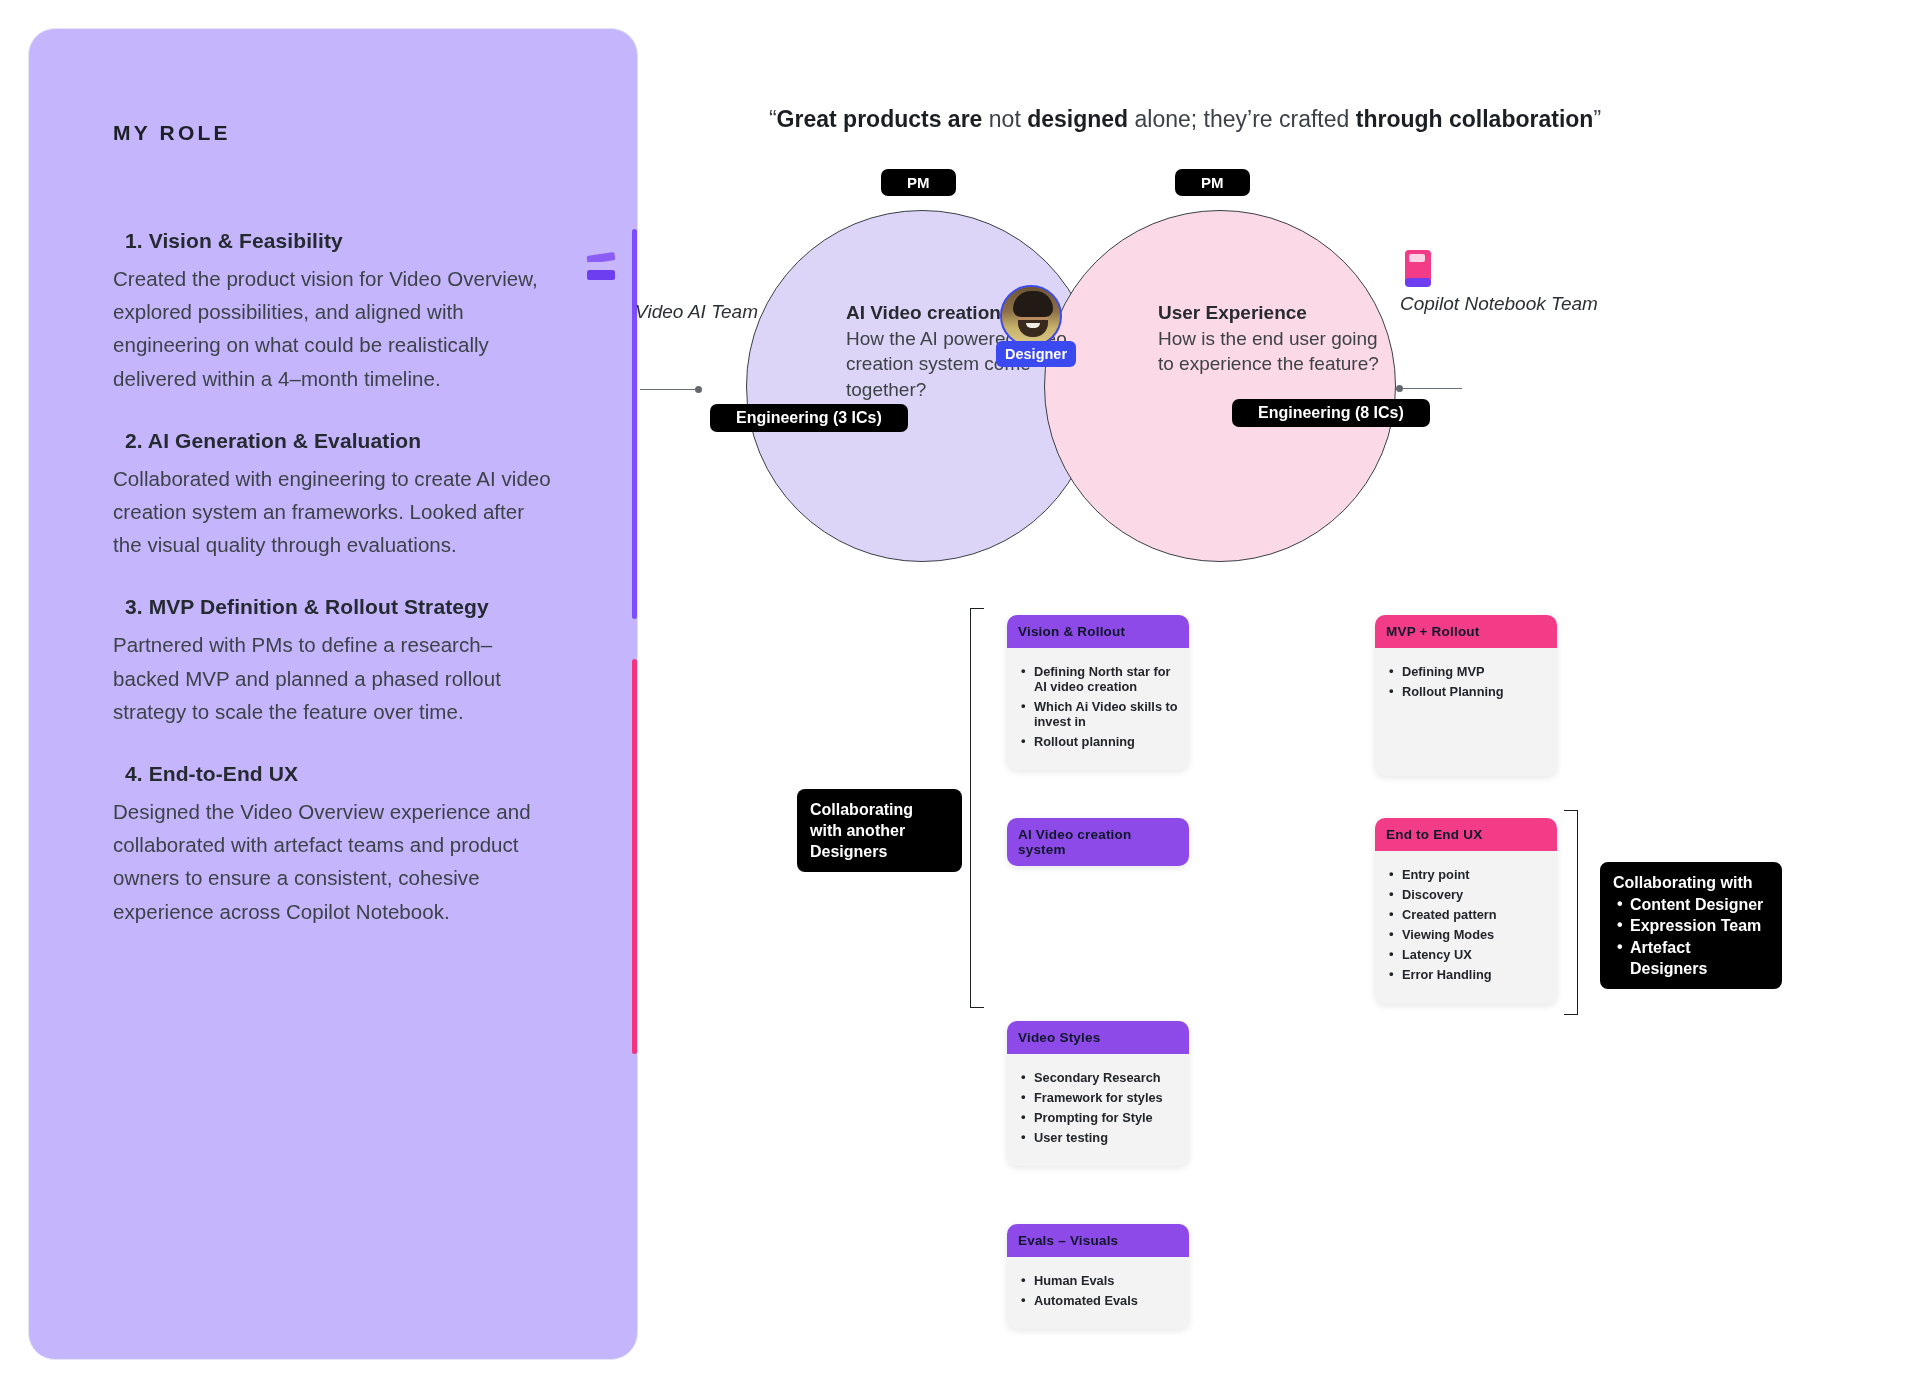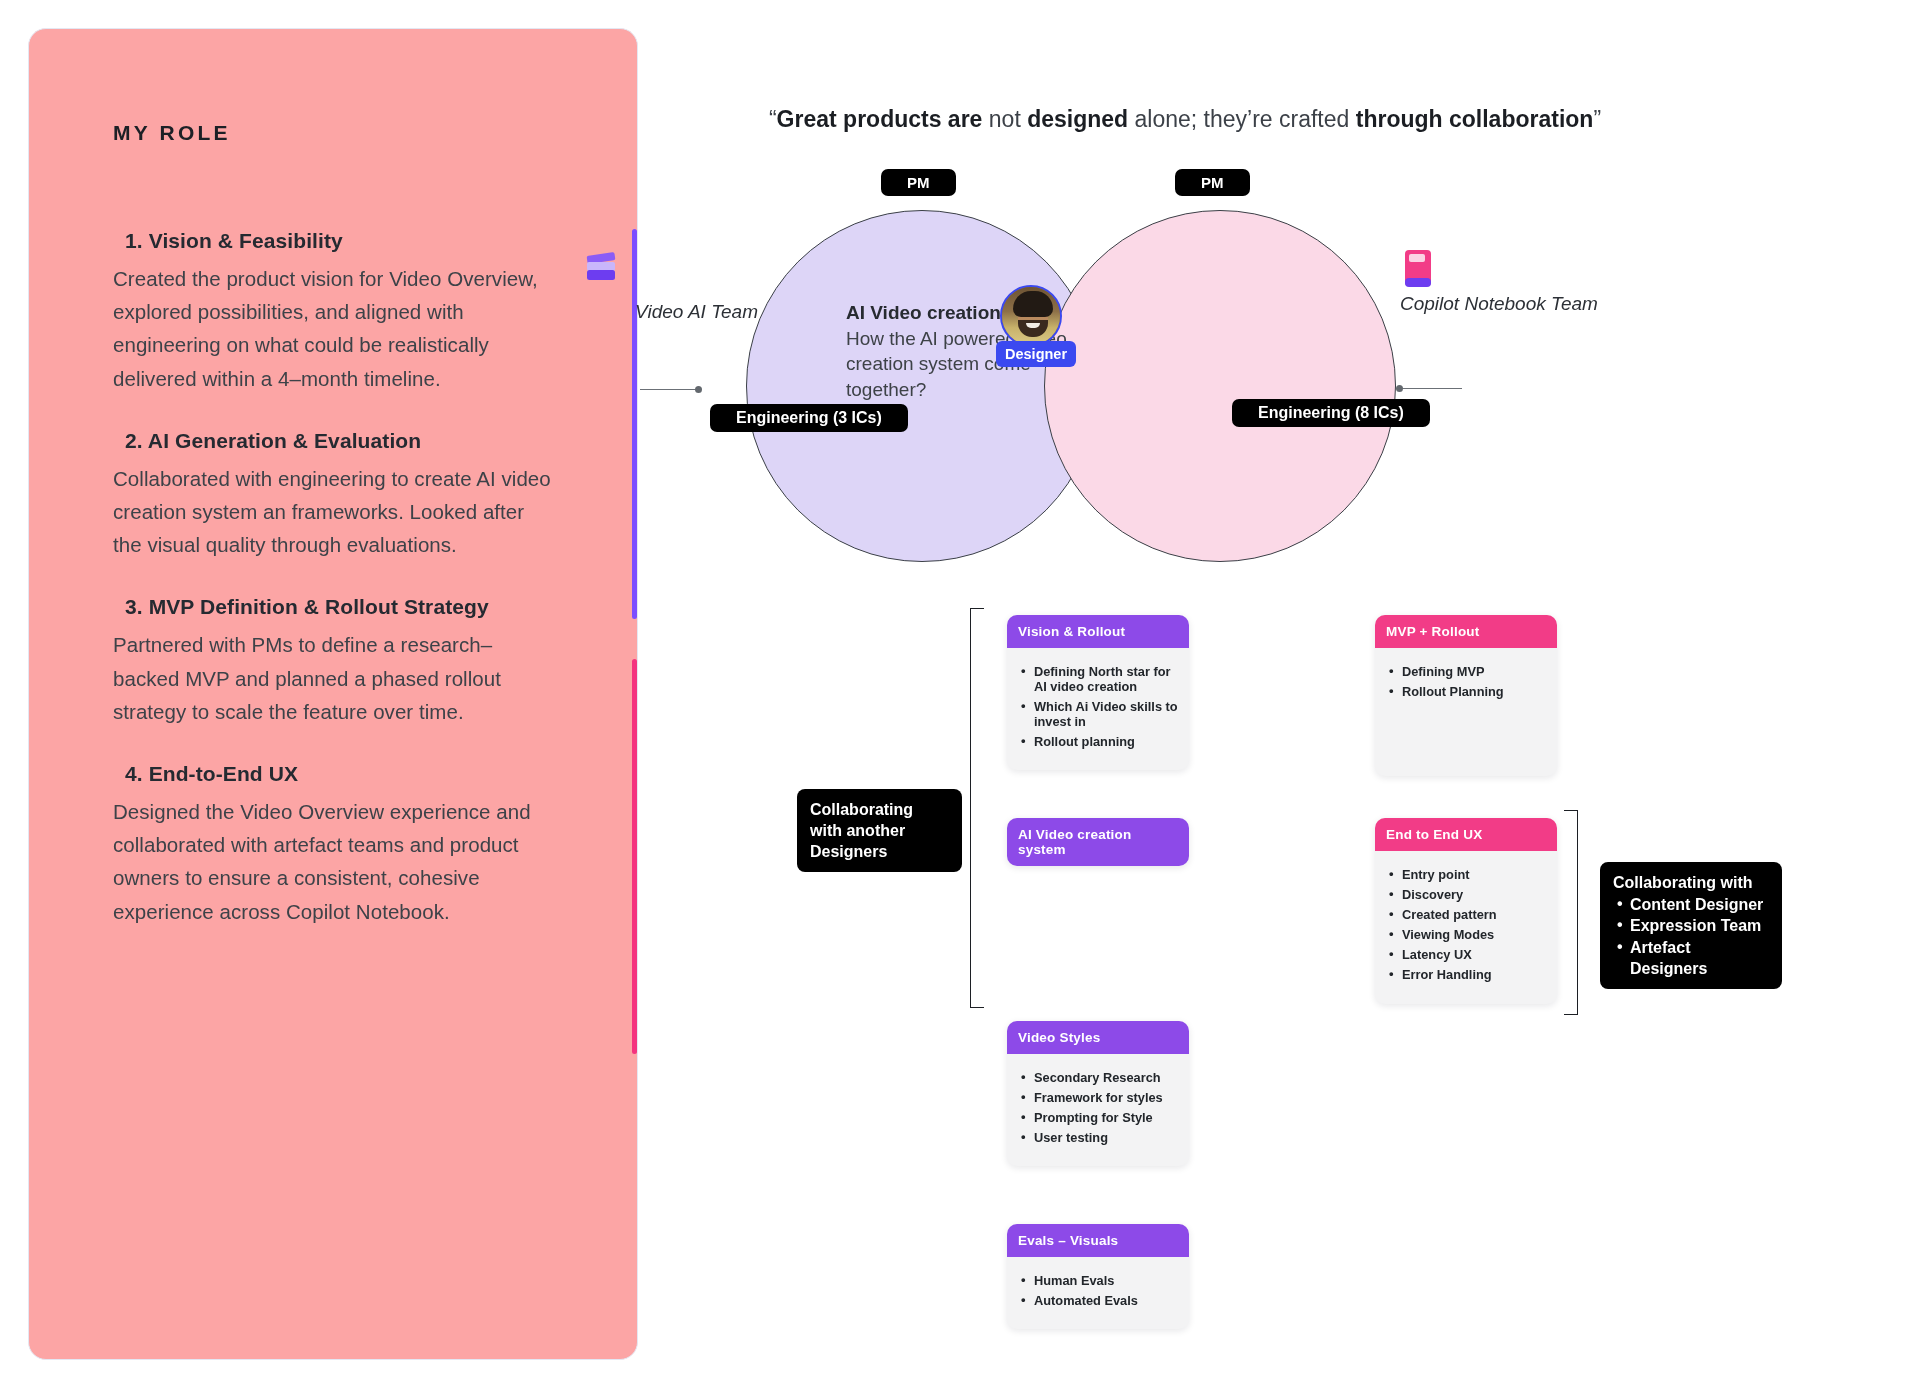--- a/index.html
+++ b/index.html
@@ -8,23 +8,23 @@
     background: #ffffff;
     font-family: "Liberation Sans", sans-serif;
     overflow: hidden;
   }
   .page { position: relative; width: 1920px; height: 1388px; }
 
   
   .left-panel {
     position: absolute; left: 28px; top: 28px;
     width: 610px; height: 1332px;
-    background: #fca5a5;
+    background: #c4b5fd;
     border: 1px solid #e4e7f2;
-    border-radius: 18px;
+    border-radius: 27px;
     overflow: hidden;
   }
   .panel-title {
     position: absolute; left: 84px; top: 92px;
     font-size: 21px; font-weight: 700; letter-spacing: 3.2px;
     color: #1d2026;
   }
   .role-list { position: absolute; left: 84px; top: 200px; width: 440px; }
   .role-block { margin-bottom: 34px; }
   .role-heading {
@@ -111,21 +111,21 @@
   .book    { position: absolute; left: 700px; top: 58px; width: 38px; height: 44px; }
 
   
   .cards { position: absolute; left: 0; top: 0; }
   .card {
     position: absolute; width: 182px; border-radius: 10px;
     background: #f3f3f4; overflow: hidden;
     box-shadow: 0 2px 7px rgba(20,20,40,.10);
   }
   .card-head {
-    color: #ffffff; font-size: 13.5px; font-weight: 700;
+    color: #0f172a; font-size: 13.5px; font-weight: 700;
     padding: 9px 11px; letter-spacing: .2px;
   }
   .head-purple { background: #8d4ae8; }
   .head-pink   { background: #f23c87; }
   .card-body { padding: 16px 10px 16px 14px; }
   .card-body ul { list-style: none; }
   .card-body li {
     position: relative; font-size: 12.8px; color: #22262b; font-weight: 600;
     line-height: 1.18; margin-bottom: 5px; padding-left: 13px;
   }
@@ -182,20 +182,24 @@
   <div class="venn">
 
     <div class="circle circle-left"></div>
     <div class="circle circle-right"></div>
 
     <div class="circle-text ct-left">
       <div class="ct-title">AI Video creation skills</div>
       <div class="ct-sub">How the AI powered video creation system come together?</div>
     </div>
 
+    <div class="circle-text ct-right">
+      <div class="ct-title">User Experience</div>
+      <div class="ct-sub">How is the end user going to experience the feature?</div>
+    </div>
 
     <div class="badge-dark pm-left">PM</div>
     <div class="badge-dark pm-right">PM</div>
     <div class="badge-dark eng-left">Engineering (3 ICs)</div>
     <div class="badge-dark eng-right">Engineering (8 ICs)</div>
 
     <div class="avatar-wrap">
       <div class="avatar">
         <div class="av-bg"></div>
         <div class="av-face"></div>

